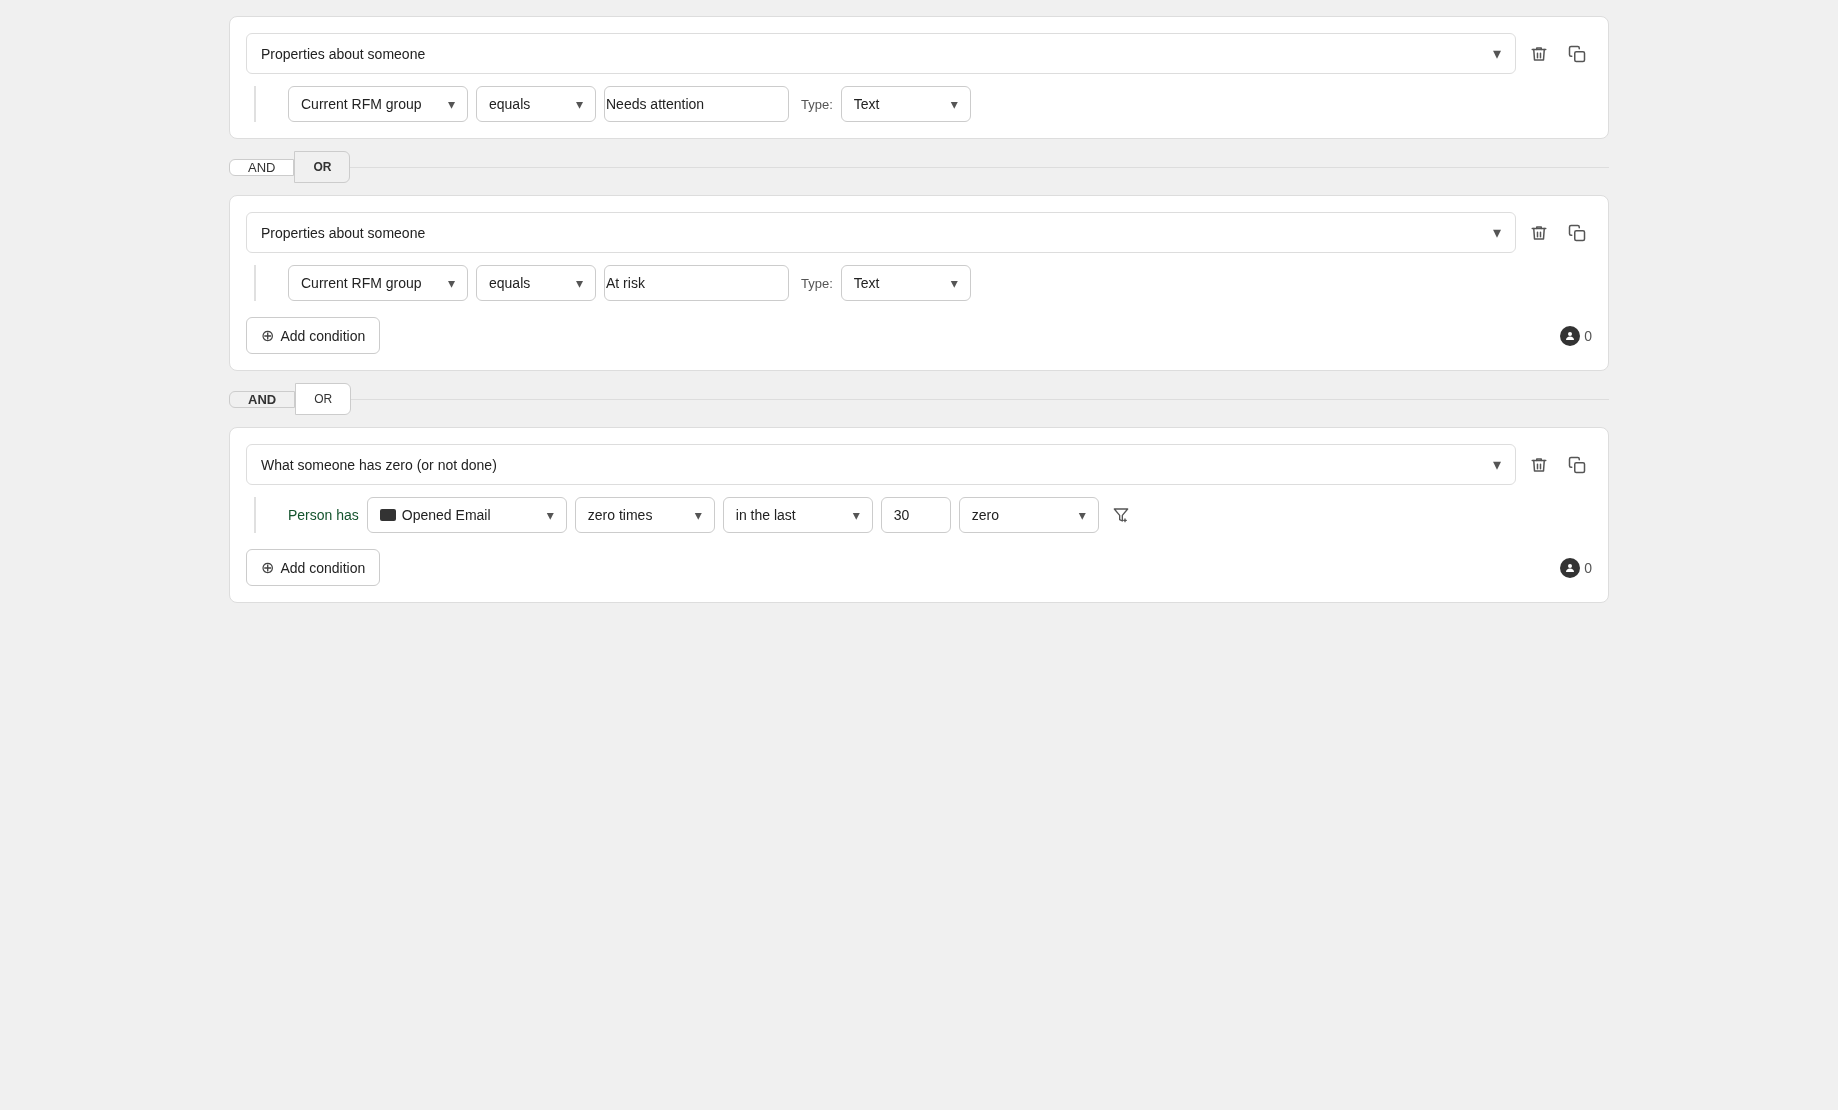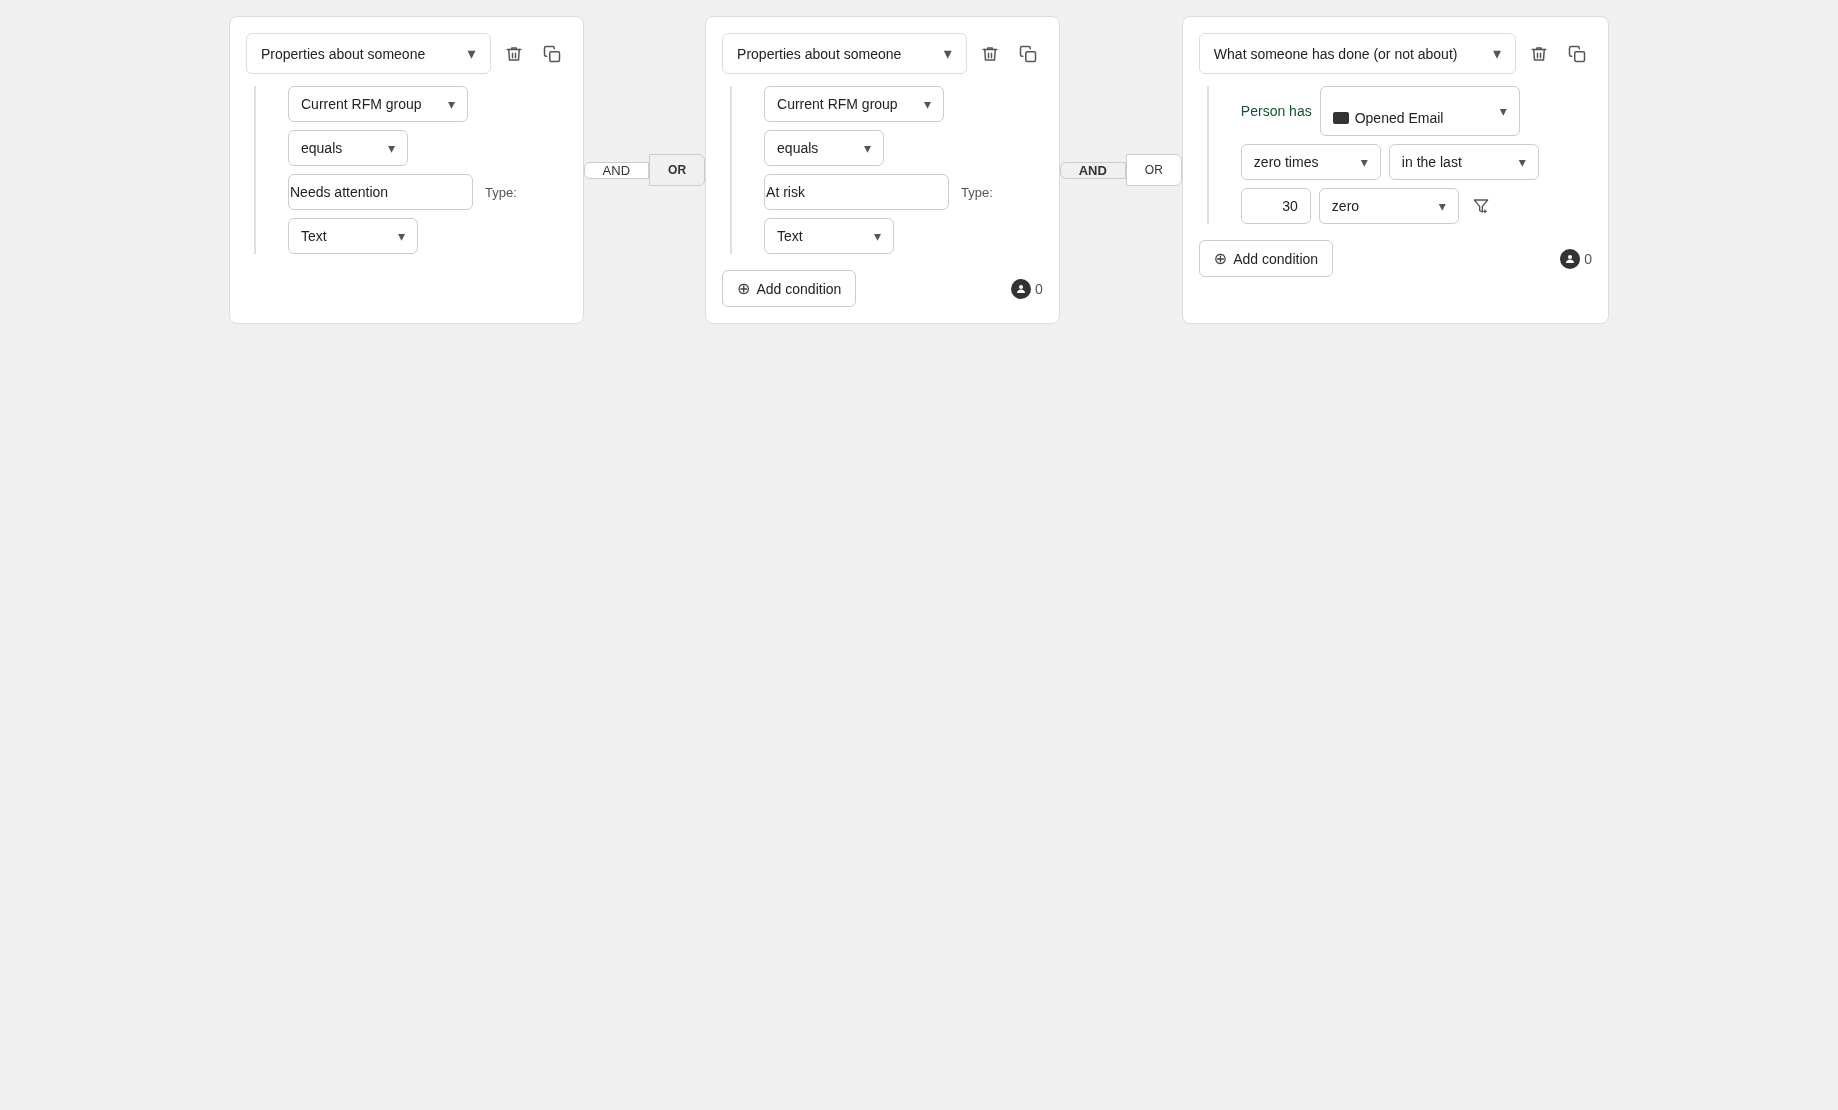--- a/index.html
+++ b/index.html
@@ -7,20 +7,21 @@
       font-family: -apple-system, BlinkMacSystemFont, 'Segoe UI', sans-serif;
       background: #f0f0f0;
       padding: 16px;
       font-size: 14px;
       color: #222;
     }
     .page-wrapper {
       max-width: 1380px;
       margin: 0 auto;
       display: flex;
+      flex-direction: column;
       gap: 0;
     }
 
     
     .condition-group {
       background: #fff;
       border: 1px solid #ddd;
       border-radius: 8px;
       padding: 16px 16px 16px 16px;
       margin-bottom: 0;
@@ -200,41 +201,40 @@
     
     .person-has-label {
       font-size: 14px;
       color: #14532d;
       white-space: nowrap;
     }
     .opened-email-badge {
       display: inline-flex;
       align-items: center;
       gap: 6px;
-      margin-top: 14px;
     }
     .email-icon-sq {
       width: 16px;
       height: 12px;
       background: #333;
       display: inline-block;
       border-radius: 2px;
     }
     .field-opened-email { min-width: 200px; }
     .field-times { min-width: 140px; }
     .field-in-last { min-width: 150px; }
     .field-number {
       border: 1px solid #ccc;
       border-radius: 6px;
       padding: 9px 12px;
       font-size: 14px;
       color: #222;
       background: #fff;
       width: 70px;
-      text-align: right;
+      text-align: left;
     }
     .field-days { min-width: 140px; }
     .filter-icon-btn {
       background: none;
       border: none;
       cursor: pointer;
       padding: 6px;
       color: #555;
       font-size: 16px;
       display: flex;
@@ -354,21 +354,21 @@
 
   <div class="and-or-row">
     <button class="and-btn active">AND</button>
     <button class="or-btn">OR</button>
     <div class="divider-line"></div>
   </div>
 
   <div class="condition-group">
     <div class="group-header">
       <div class="group-type-select">
-        <span>What someone has done (or not about)</span>
+        <span>What someone has zero (or not done)</span>
         <span class="chevron">▾</span>
       </div>
       <button class="icon-btn">
         <svg width="18" height="18" viewBox="0 0 24 24" fill="none" stroke="currentColor" stroke-width="2" stroke-linecap="round" stroke-linejoin="round">
             <polyline points="3 6 5 6 21 6"></polyline>
             <path d="M19 6l-1 14H6L5 6"></path>
             <path d="M10 11v6M14 11v6"></path>
             <path d="M9 6V4h6v2"></path>
           </svg>
       </button>

